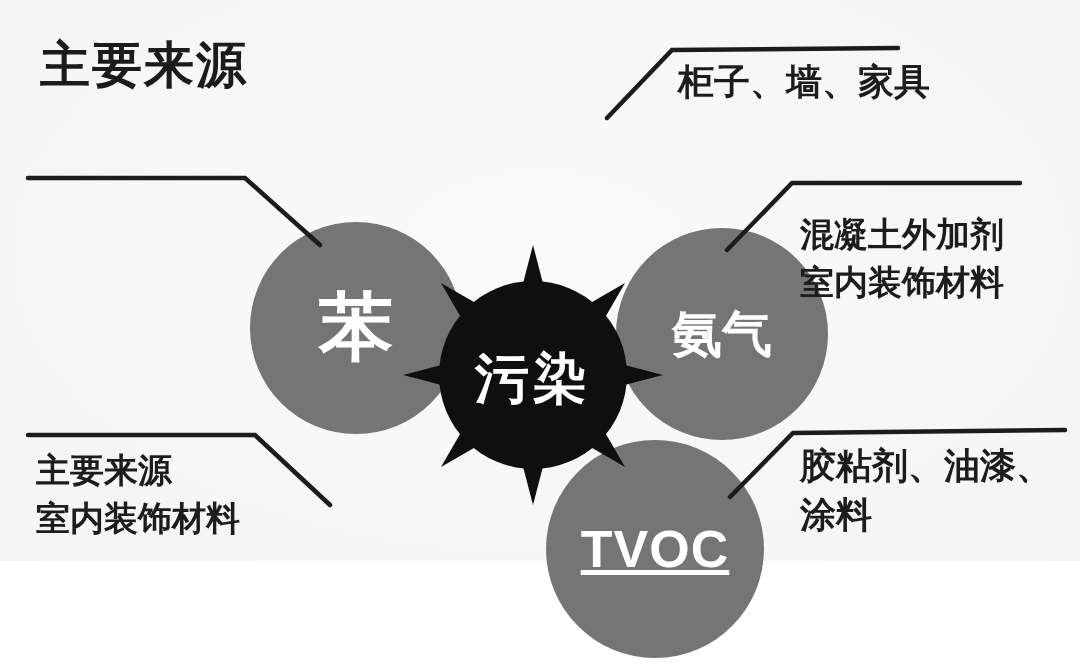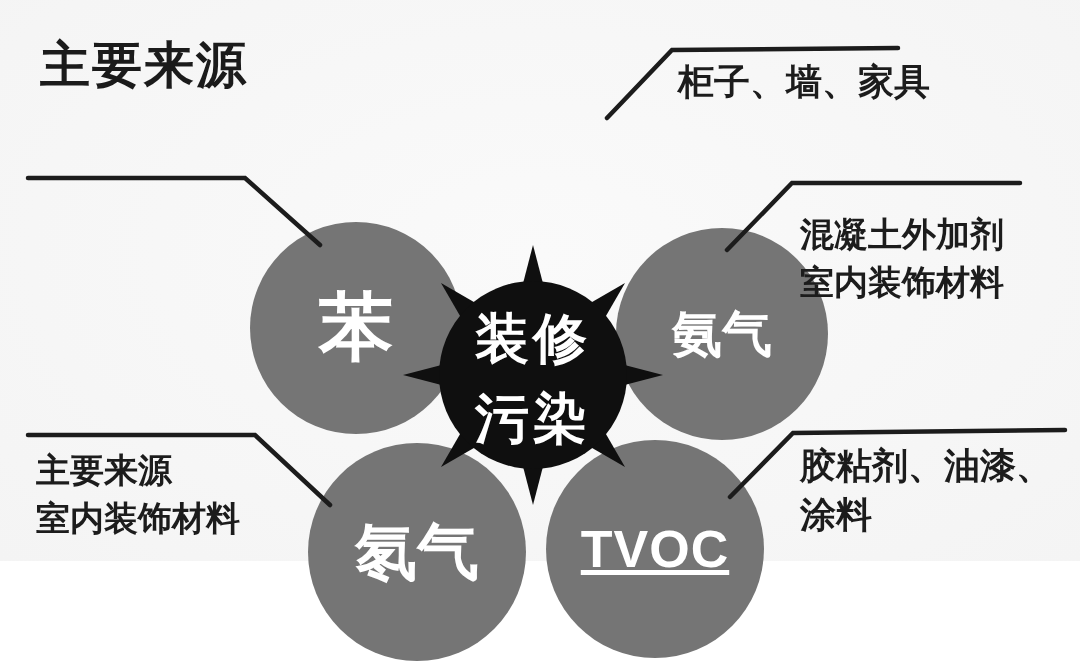--- a/index.html
+++ b/index.html
@@ -53,23 +53,20 @@
 <div class="stage">
 
   <div class="page-title">主要来源</div>
 
   <div class="circle" id="c-benzene">
     <span>苯</span>
   </div>
   <div class="circle" id="c-ammonia">
     <span>氨气</span>
   </div>
-  <div class="circle" id="c-radon">
-    <span>氡气</span>
-  </div>
   <div class="circle" id="c-tvoc">
     <span>TVOC</span>
   </div>
 
   <svg class="overlay" viewBox="0 0 1080 667">
 
     <polyline class="connector" points="607,118 672,50 898,48"></polyline>
     <polyline class="connector" points="320,245 245,178 28,178"></polyline>
     <polyline class="connector" points="727,250 792,183 1020,183"></polyline>
     <polyline class="connector" points="330,505 255,435 28,435"></polyline>
@@ -82,21 +79,20 @@
       <polygon points="625,467 580,441 599,422"></polygon>
       <polygon points="533,505 520,455 546,455"></polygon>
       <polygon points="441,467 467,422 486,441"></polygon>
       <polygon points="403,375 453,362 453,388"></polygon>
       <polygon points="441,283 486,309 467,328"></polygon>
       <circle cx="533" cy="375" r="94"></circle>
     </g>
   </svg>
 
   <div class="center-label">
-    <span>装修</span>
     <span>污染</span>
   </div>
 
   <div class="callout single" id="callout-formaldehyde">
     <span>柜子、墙、家具</span>
   </div>
   <div class="callout double" id="callout-ammonia">
     <div>混凝土外加剂</div>
     <div>室内装饰材料</div>
   </div>

